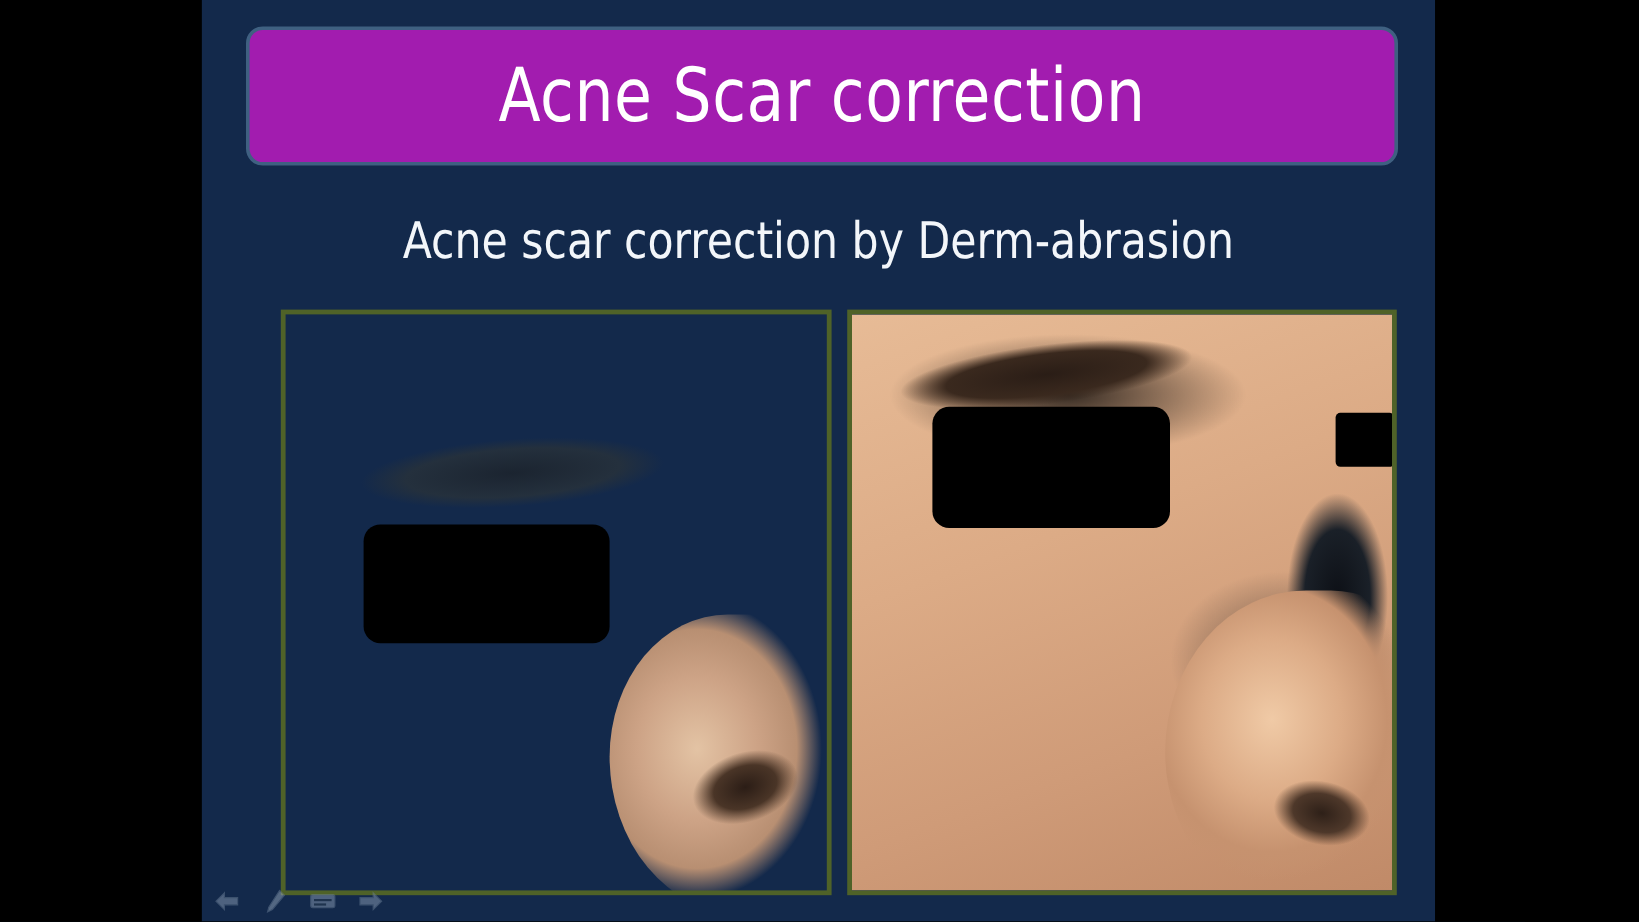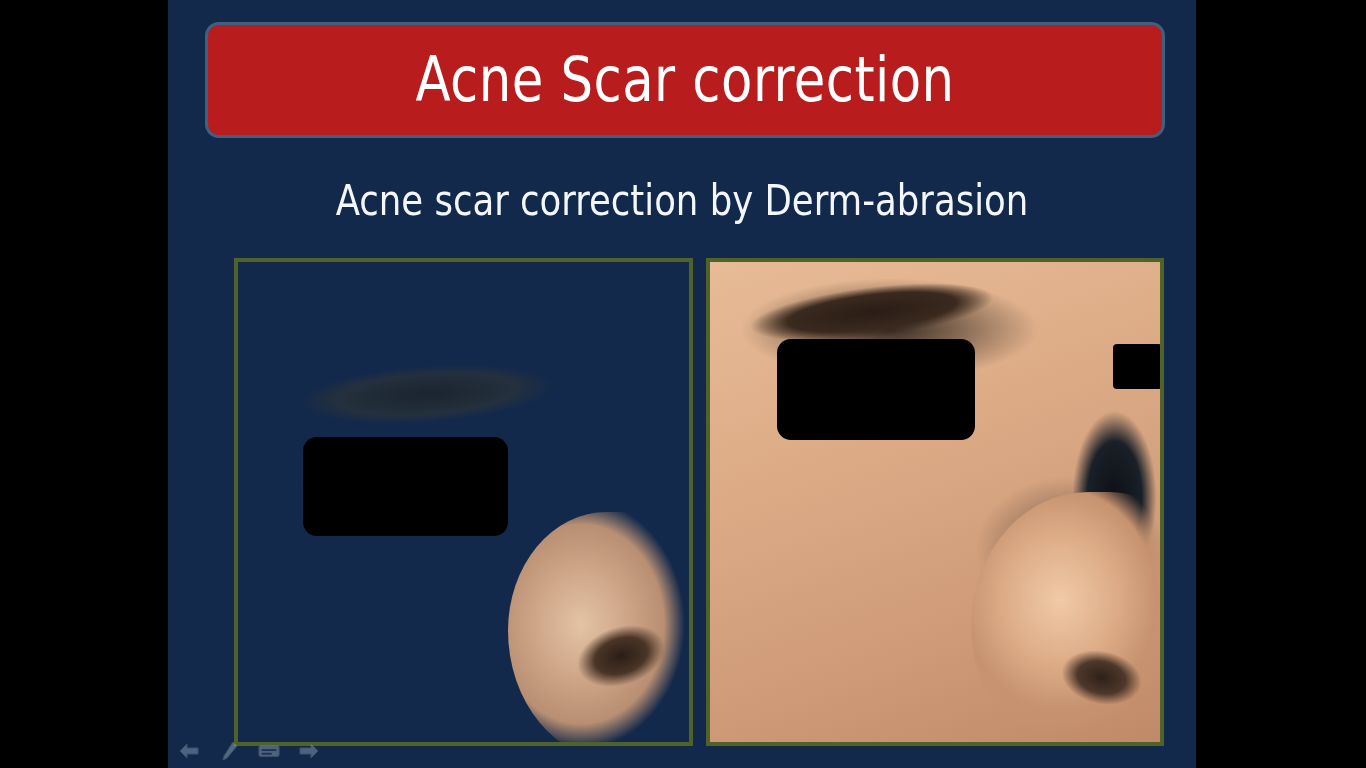--- a/index.html
+++ b/index.html
@@ -8,21 +8,21 @@
 
   
   .slide{position:absolute;left:168px;top:0;width:1028px;height:768px;background:#13294b;}
 
   .letterbox{position:absolute;top:0;height:768px;background:#000;}
   .letterbox.left{left:0;width:168px;}
   .letterbox.right{left:1196px;width:170px;}
 
   
   .banner{position:absolute;left:37px;top:22px;width:960px;height:116px;
-          background:#b91c1c;border:3px solid #3f6081;border-radius:14px;
+          background:#a21caf;border:3px solid #3f6081;border-radius:14px;
           box-sizing:border-box;display:flex;align-items:center;justify-content:center;}
   .banner-text{color:#fff;font-size:62px;line-height:1;letter-spacing:.5px;
                font-stretch:condensed;transform:scaleX(.92);white-space:nowrap;}
 
   
   .subtitle{position:absolute;left:0;top:180px;width:1028px;text-align:center;
             color:#f3f6fa;font-size:42px;line-height:1;font-stretch:condensed;
             transform:scaleX(.94);white-space:nowrap;}
 
   

